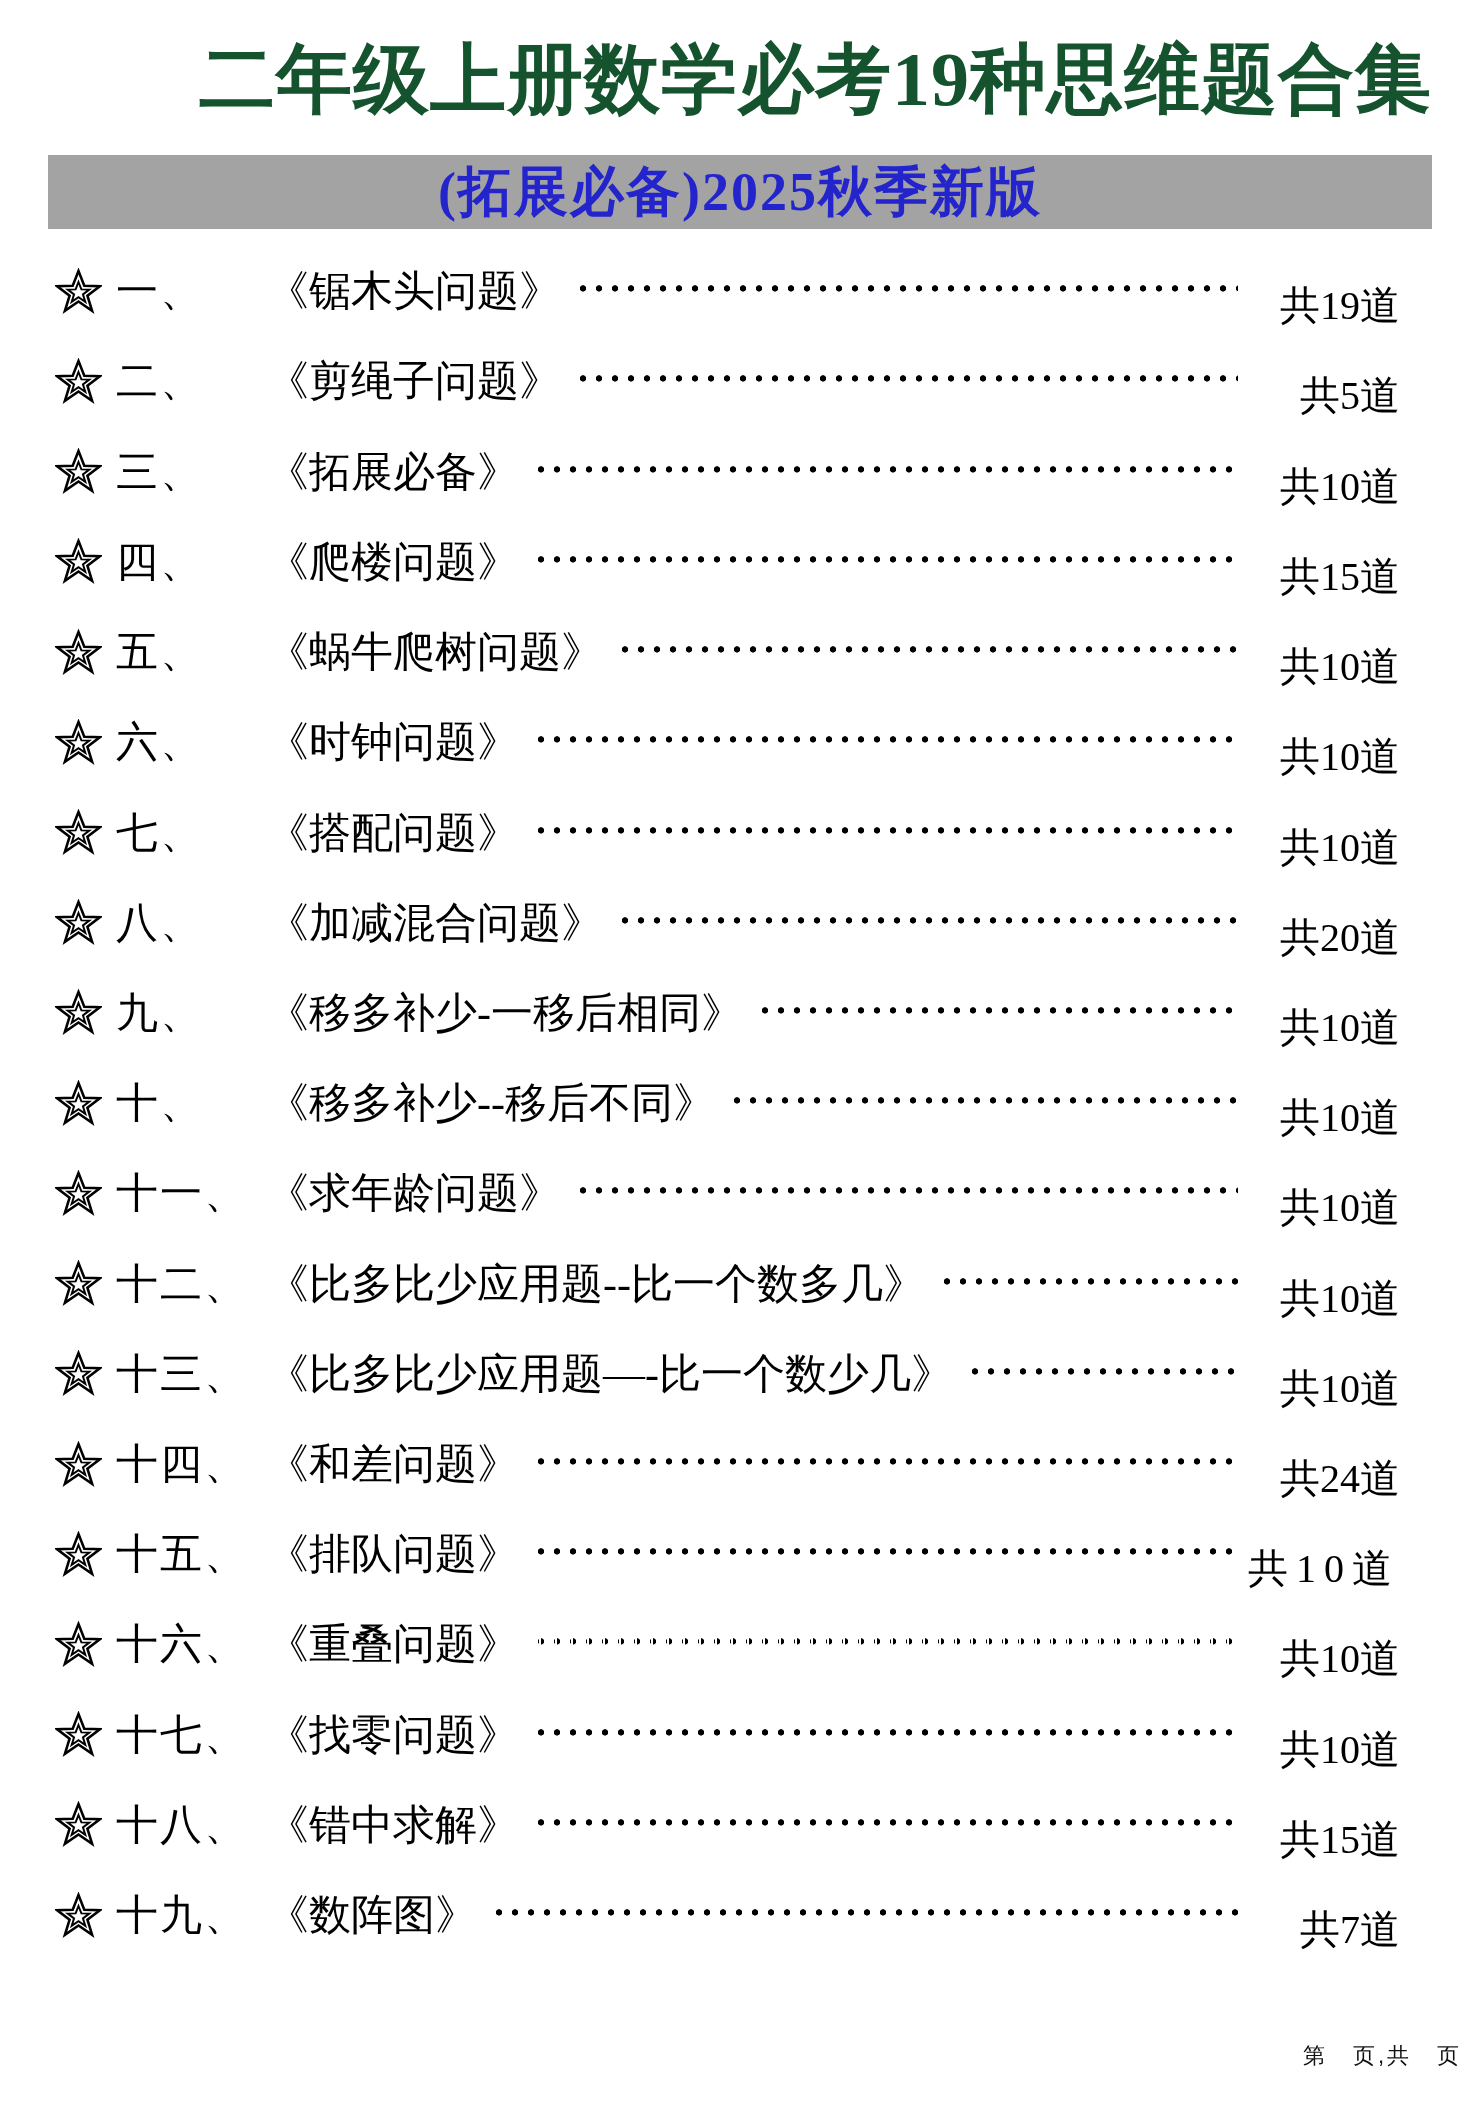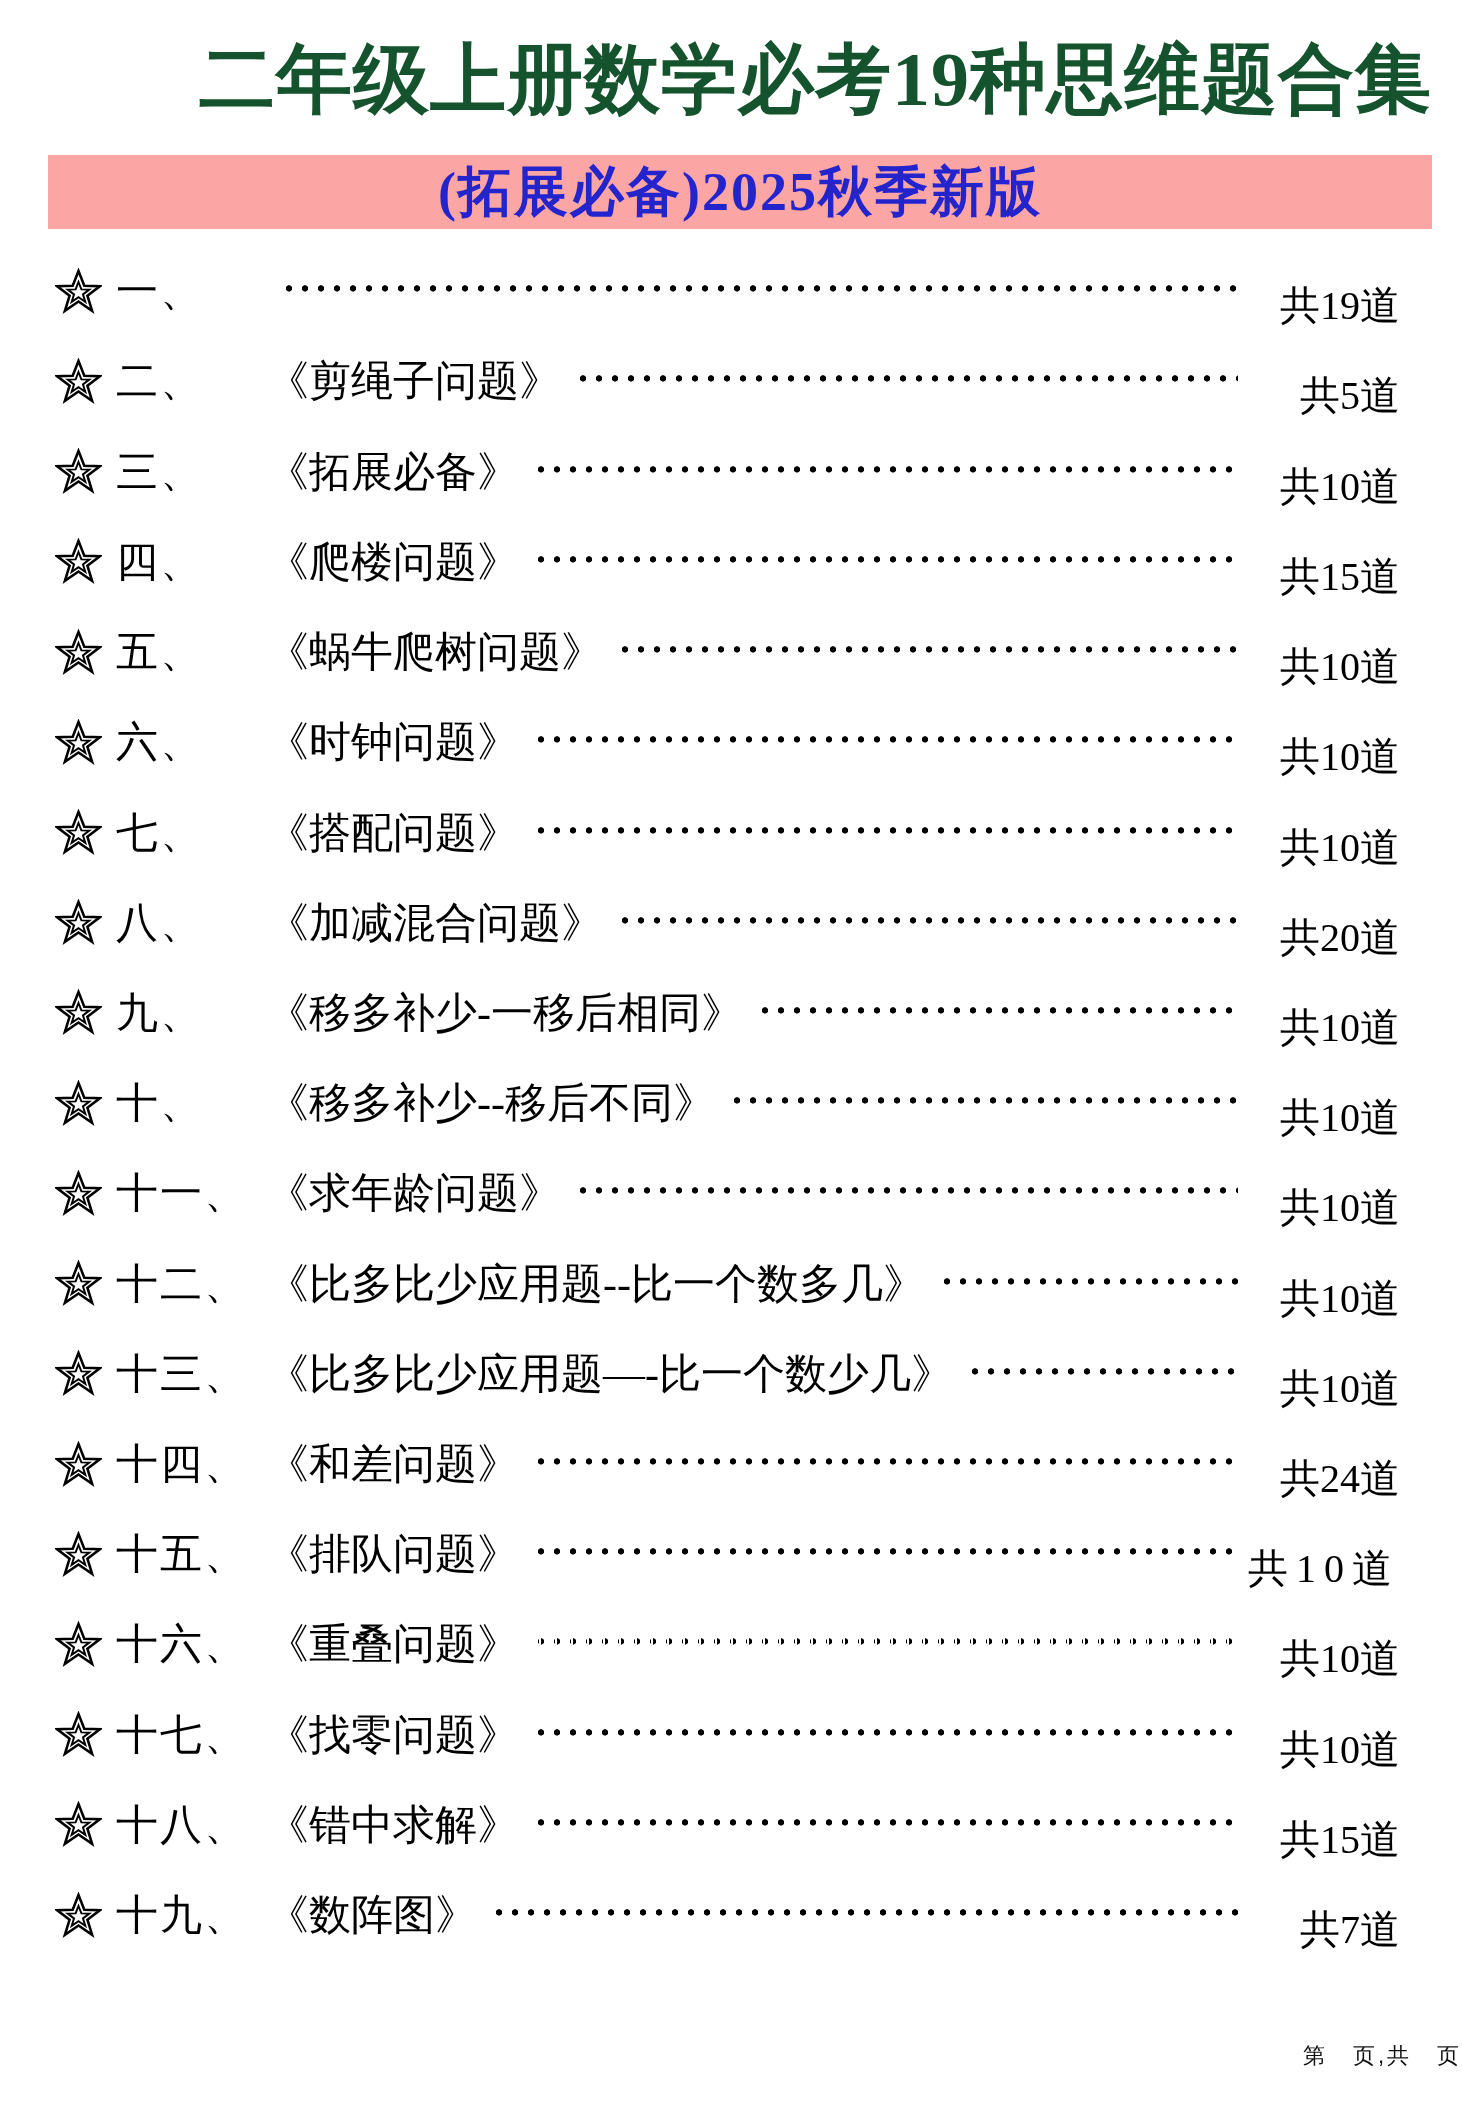--- a/index.html
+++ b/index.html
@@ -21,21 +21,21 @@
     color:#14532d;
     letter-spacing:1px;
     white-space:nowrap;
   }
 
   .subtitle-band {
     margin-top:30px;
     margin-left:48px;
     width:1384px;
     height:74px;
-    background:#fca5a5;
+    background:#a3a3a3;
     display:flex;
     align-items:center;
     justify-content:center;
   }
   .subtitle {
     font-size:54px;
     font-weight:900;
     color:#2424cd;
     letter-spacing:2px;
     white-space:nowrap;
@@ -111,20 +111,21 @@
   <div class="toc-row">
     <span class="prefix">
       <span class="star">
         <svg viewBox="0 0 48 48" aria-hidden="true">
           <polygon points="24,3 29.9,18.1 46,18.5 33.1,28.3 37.9,43.7 24,34.2 10.1,43.7 14.9,28.3 2,18.5 18.1,18.1" fill="#ffffff" stroke="#000000" stroke-width="2.6" stroke-linejoin="miter"></polygon>
           <polygon points="24,14.3 26.95,21.85 35,22.05 28.55,26.95 30.95,34.65 24,29.9 17.05,34.65 19.45,26.95 13,22.05 21.05,21.85" fill="#ffffff" stroke="#000000" stroke-width="2" stroke-linejoin="miter"></polygon>
         </svg>
       </span>
       <span class="num">一、</span>
     </span>
+    <span class="title">《锯木头问题》</span>
     <span class="leader"></span>
     <span class="count">共19道</span>
   </div>
 
   <div class="toc-row">
     <span class="prefix">
       <span class="star">
         <svg viewBox="0 0 48 48" aria-hidden="true">
           <polygon points="24,3 29.9,18.1 46,18.5 33.1,28.3 37.9,43.7 24,34.2 10.1,43.7 14.9,28.3 2,18.5 18.1,18.1" fill="#ffffff" stroke="#000000" stroke-width="2.6" stroke-linejoin="miter"></polygon>
           <polygon points="24,14.3 26.95,21.85 35,22.05 28.55,26.95 30.95,34.65 24,29.9 17.05,34.65 19.45,26.95 13,22.05 21.05,21.85" fill="#ffffff" stroke="#000000" stroke-width="2" stroke-linejoin="miter"></polygon>

